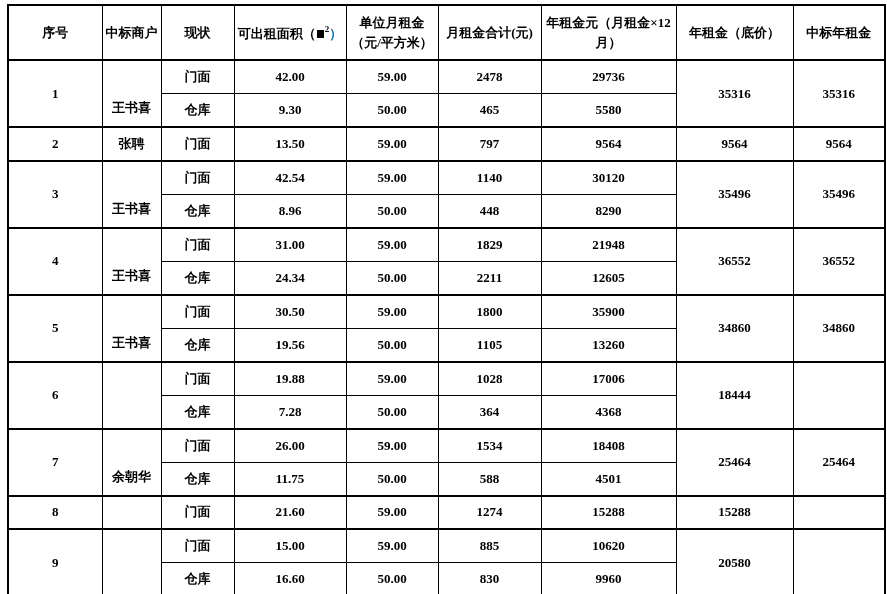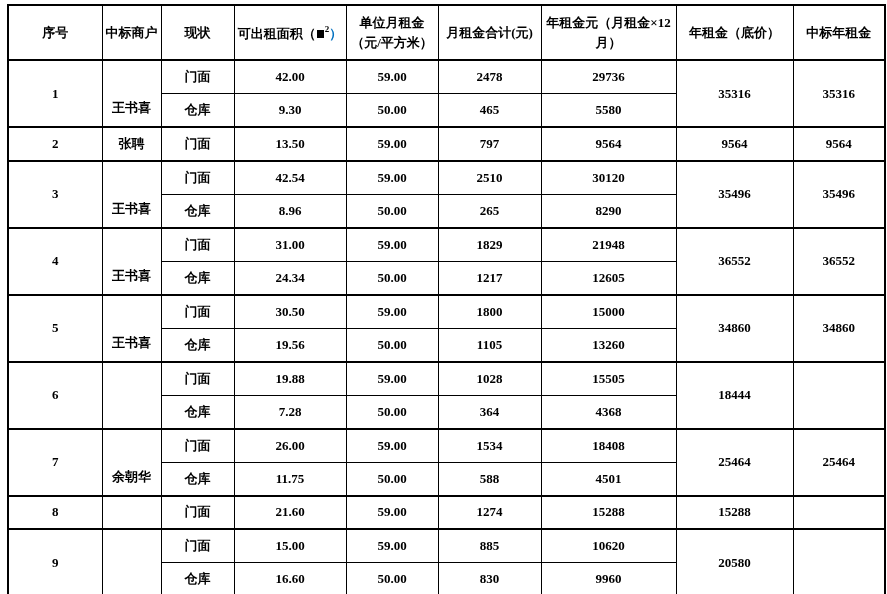--- a/index.html
+++ b/index.html
@@ -160,85 +160,85 @@
       </tr>
     </tbody>
 
     <tbody class="grp">
       <tr>
         <td rowspan="2">3</td>
         <td rowspan="2" class="vbot">王书喜</td>
         <td>门面</td>
         <td>42.54</td>
         <td>59.00</td>
-        <td>2510</td>
+        <td>1140</td>
         <td>30120</td>
         <td rowspan="2">35496</td>
         <td rowspan="2">35496</td>
       </tr>
       <tr>
         <td>仓库</td>
         <td>8.96</td>
         <td>50.00</td>
-        <td>265</td>
+        <td>448</td>
         <td>8290</td>
       </tr>
     </tbody>
 
     <tbody class="grp">
       <tr>
         <td rowspan="2">4</td>
         <td rowspan="2" class="vbot">王书喜</td>
         <td>门面</td>
         <td>31.00</td>
         <td>59.00</td>
         <td>1829</td>
         <td>21948</td>
         <td rowspan="2">36552</td>
         <td rowspan="2">36552</td>
       </tr>
       <tr>
         <td>仓库</td>
         <td>24.34</td>
         <td>50.00</td>
-        <td>1217</td>
+        <td>2211</td>
         <td>12605</td>
       </tr>
     </tbody>
 
     <tbody class="grp">
       <tr>
         <td rowspan="2">5</td>
         <td rowspan="2" class="vbot">王书喜</td>
         <td>门面</td>
         <td>30.50</td>
         <td>59.00</td>
         <td>1800</td>
-        <td>15000</td>
+        <td>35900</td>
         <td rowspan="2">34860</td>
         <td rowspan="2">34860</td>
       </tr>
       <tr>
         <td>仓库</td>
         <td>19.56</td>
         <td>50.00</td>
         <td>1105</td>
         <td>13260</td>
       </tr>
     </tbody>
 
     <tbody class="grp">
       <tr>
         <td rowspan="2">6</td>
         <td rowspan="2"></td>
         <td>门面</td>
         <td>19.88</td>
         <td>59.00</td>
         <td>1028</td>
-        <td>15505</td>
+        <td>17006</td>
         <td rowspan="2">18444</td>
         <td rowspan="2"></td>
       </tr>
       <tr>
         <td>仓库</td>
         <td>7.28</td>
         <td>50.00</td>
         <td>364</td>
         <td>4368</td>
       </tr>

